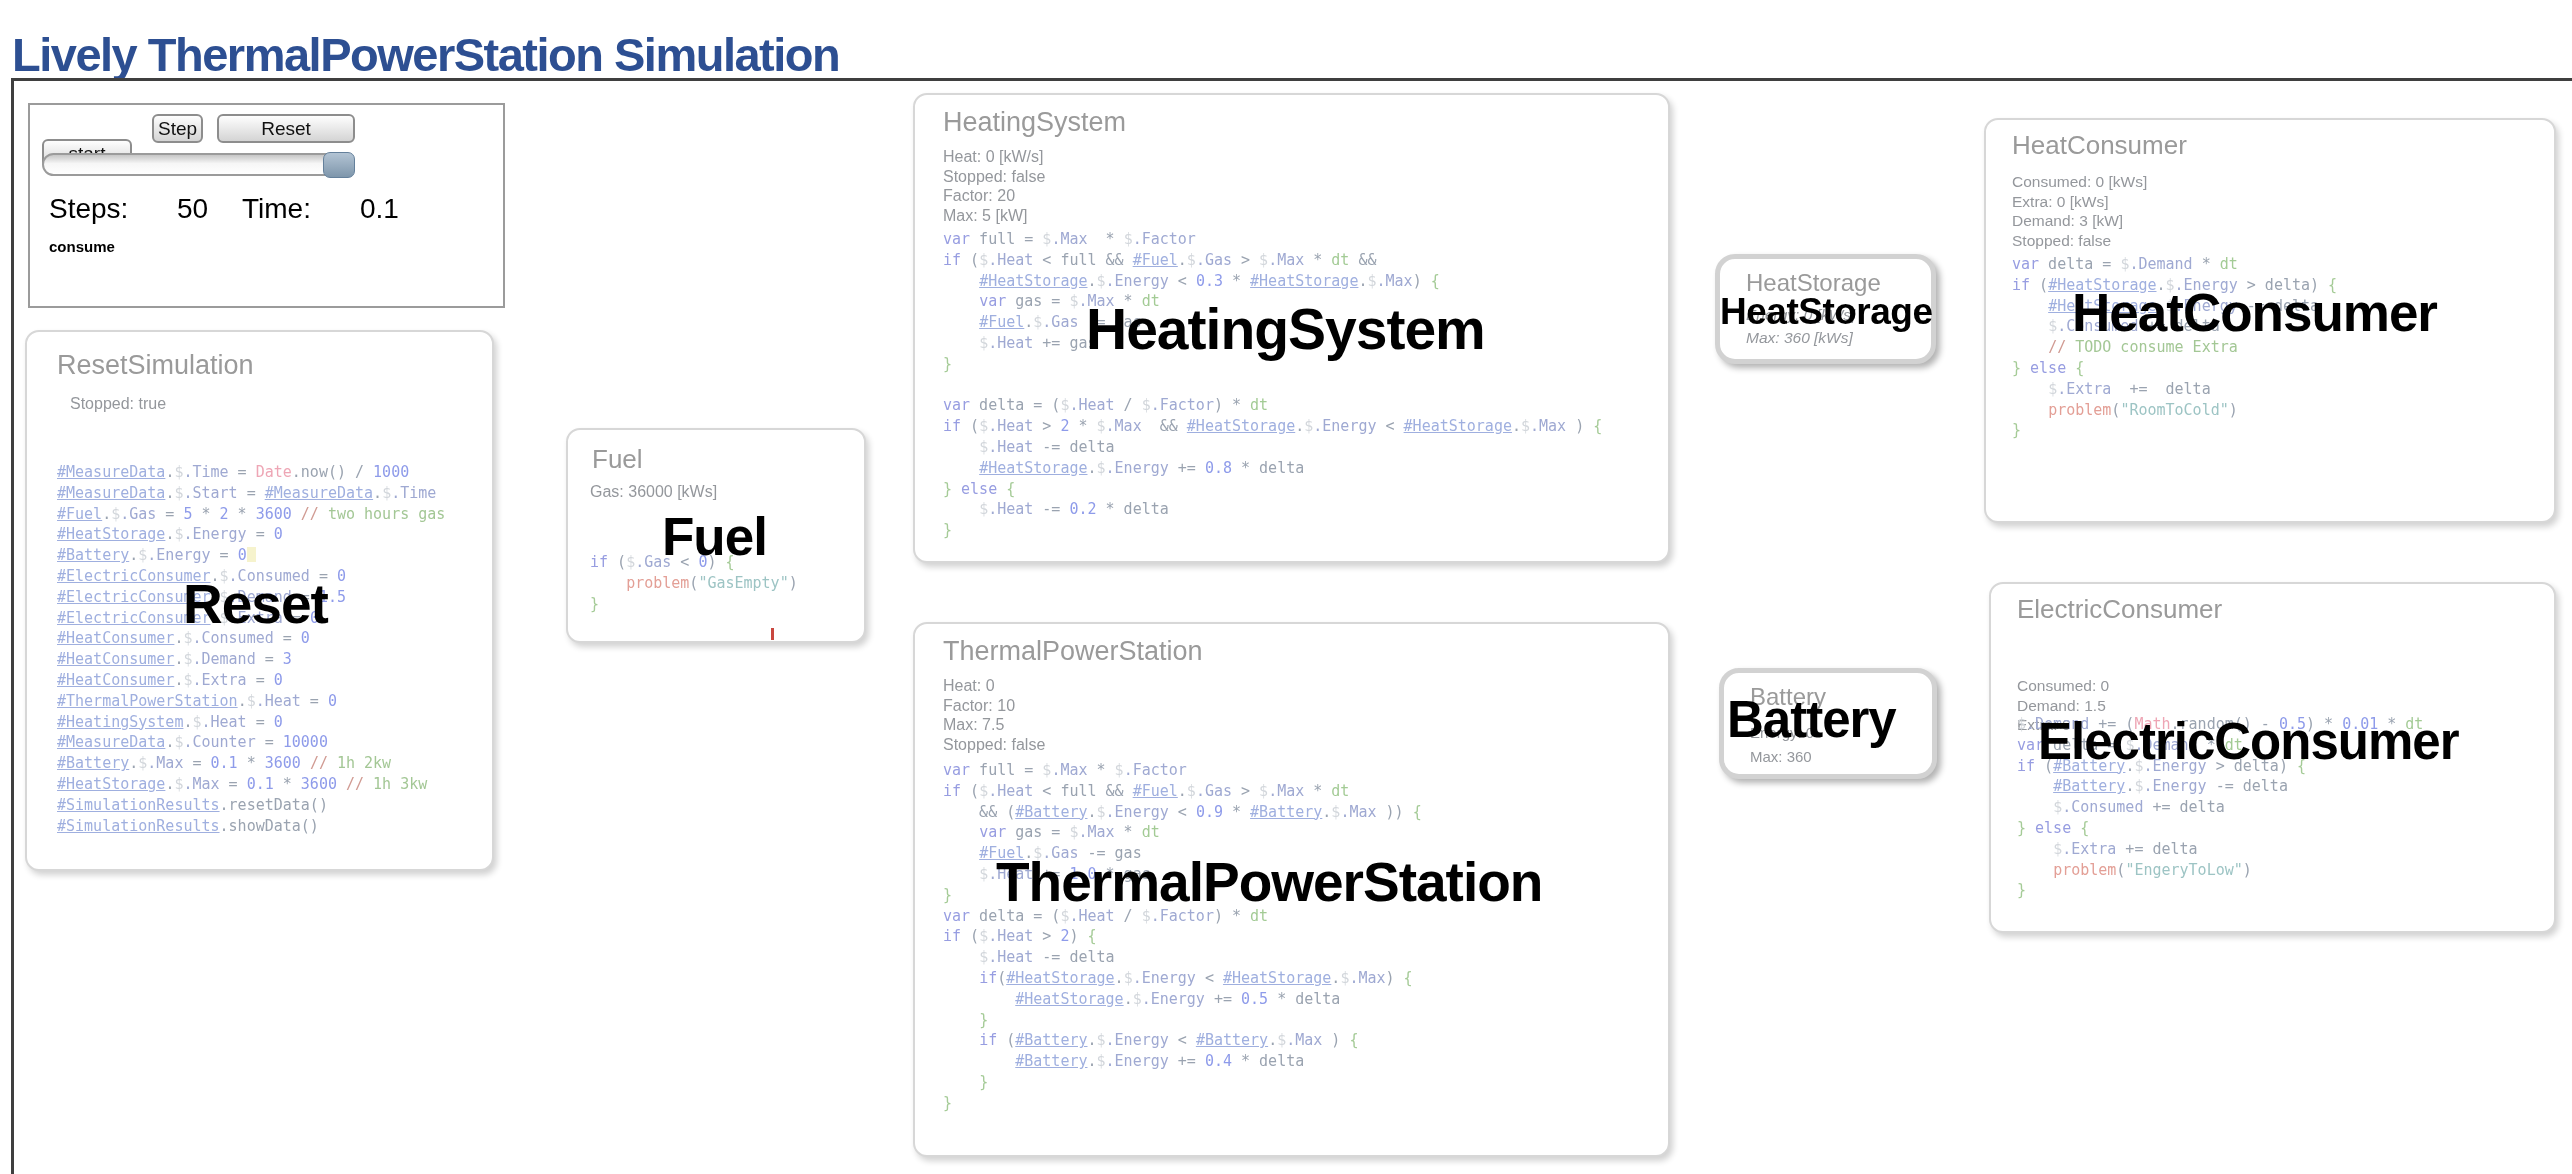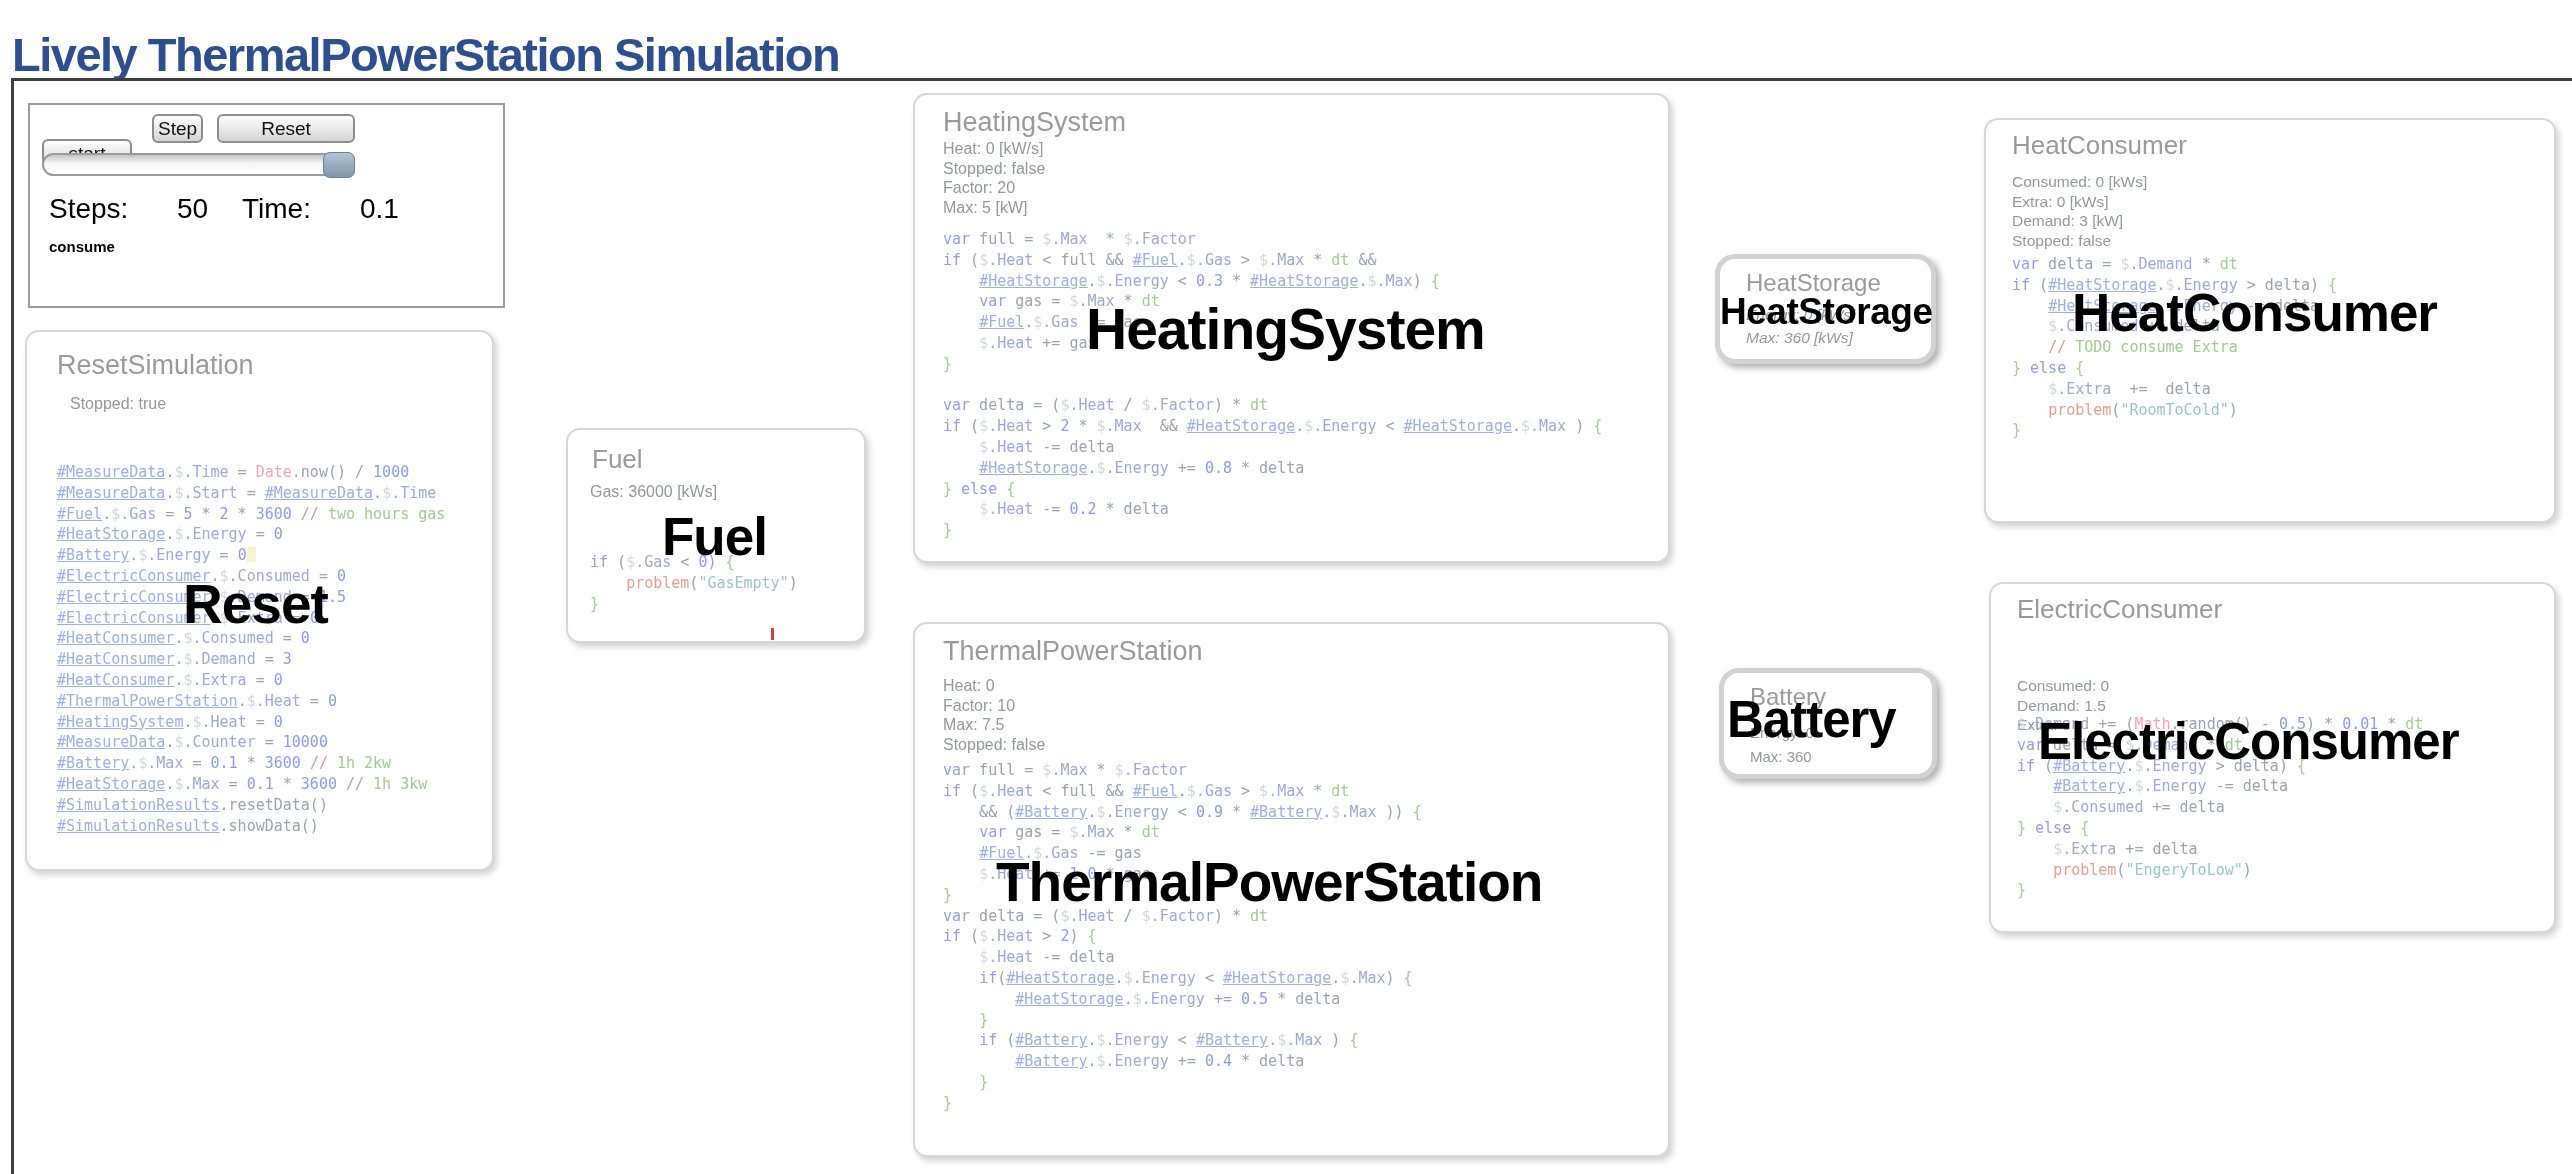--- a/index.html
+++ b/index.html
@@ -73,21 +73,21 @@
   #reset-panel{left:25px;top:330px;width:469px;height:541px;}
   #reset-panel .ptitle{left:30px;top:18px;}
   #reset-panel .stats{left:43px;top:62px;}
   #reset-panel .code{left:30px;top:130px;}
   #fuel-panel{left:566px;top:428px;width:300px;height:215px;}
   #fuel-panel .ptitle{left:24px;top:14px;font-size:26px;}
   #fuel-panel .stats{left:22px;top:52px;}
   #fuel-panel .code{left:22px;top:122px;}
   #heating-panel{left:913px;top:93px;width:757px;height:470px;}
   #heating-panel .ptitle{left:28px;top:12px;}
-  #heating-panel .stats{left:28px;top:44px;}
+  #heating-panel .stats{left:28px;top:52px;}
   #heating-panel .code{left:28px;top:134px;}
   #tps-panel{left:913px;top:622px;width:757px;height:535px;}
   #tps-panel .ptitle{left:28px;top:12px;}
   #tps-panel .stats{left:28px;top:52px;}
   #tps-panel .code{left:28px;top:136px;}
   #heatstorage-panel{left:1715px;top:254px;width:221px;height:110px;}
   #heatstorage-panel .ptitle{left:26px;top:10px;font-size:24px;}
   #heatstorage-panel .stats{left:26px;top:44px;font-size:15.5px;line-height:23px;font-style:italic;}
   #battery-panel{left:1719px;top:668px;width:218px;height:111px;}
   #battery-panel .ptitle{left:26px;top:10px;font-size:24px;}

